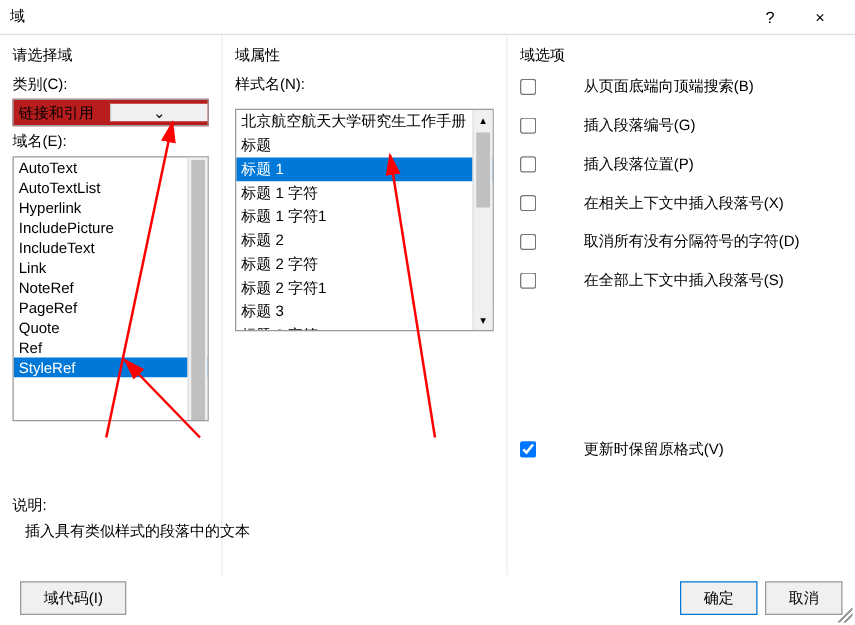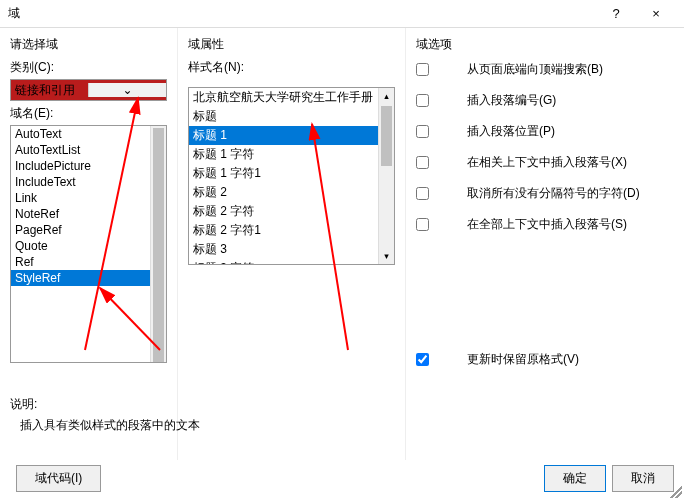--- a/index.html
+++ b/index.html
@@ -16,21 +16,21 @@
 .label { margin: 4px 0 3px 0; }
 .dropdown { display: flex; border: 1px solid #999; height: 22px; align-items: center; background: #b91c1c; }
 .dropdown span { flex: 1; padding: 0 4px; }
 .dropdown .arrow { width: 18px; text-align: center; border-left: 1px solid #ccc; background: #f0f0f0; }
 .listbox { border: 1px solid #999; overflow: hidden; position: relative; background: #fff; }
 .listbox .items { overflow: hidden; }
 .listbox .item { padding: 1px 4px; white-space: nowrap; cursor: default; }
 .listbox .item.selected { background: #0078d7; color: #ffffff; }
 .listbox .scrollbar { position: absolute; right: 0; top: 0; bottom: 0; width: 16px; background: #f0f0f0; border-left: 1px solid #ddd; }
 .listbox .scrollbar .thumb { background: #c0c0c0; margin: 2px; }
-.col1 .listbox { height: 238px; }
+.col1 .listbox { height: 212px; }
 .col2 .listbox { height: 178px; margin-top: 11px; }
 .col2 .listbox .scrollbar .up, .col2 .listbox .scrollbar .down { height: 16px; text-align: center; font-size: 9px; line-height: 16px; background: #f0f0f0; }
 .checkbox-row { display: flex; align-items: center; margin: 8px 0 14px 0; gap: 32px; }
 .checkbox-row input { margin-right: 6px; }
 .resize { position: absolute; bottom: 2px; right: 2px; width: 12px; height: 12px; background: linear-gradient(135deg, transparent 50%, #999 50%, #999 60%, transparent 60%, transparent 70%, #999 70%, #999 80%, transparent 80%); }
 .description { position: absolute; left: 10px; top: 380px; }
 .description .desc-label { margin-bottom: 4px; margin-top: 16px; }
 .description .desc-text { margin-left: 10px; }
 .footer { position: absolute; bottom: 8px; left: 10px; right: 10px; display: flex; align-items: center; }
 .footer .spacer { flex: 1; }
@@ -54,20 +54,21 @@
     <div class="label">类别(C):</div>
     <div class="dropdown">
       <span>链接和引用</span>
       <span class="arrow">⌄</span>
     </div>
     <div class="label">域名(E):</div>
     <div class="listbox">
       <div class="items" id="list1">
           <div class="item">AutoText</div>
           <div class="item">AutoTextList</div>
+          <div class="item">Hyperlink</div>
           <div class="item">IncludePicture</div>
           <div class="item">IncludeText</div>
           <div class="item">Link</div>
           <div class="item">NoteRef</div>
           <div class="item">PageRef</div>
           <div class="item">Quote</div>
           <div class="item">Ref</div>
           <div class="item selected">StyleRef</div>
         </div>
       <div class="scrollbar">

